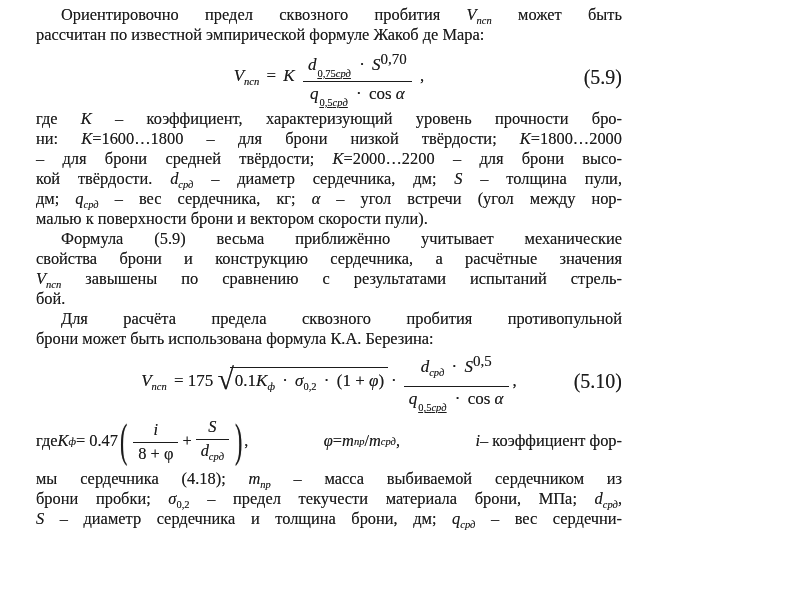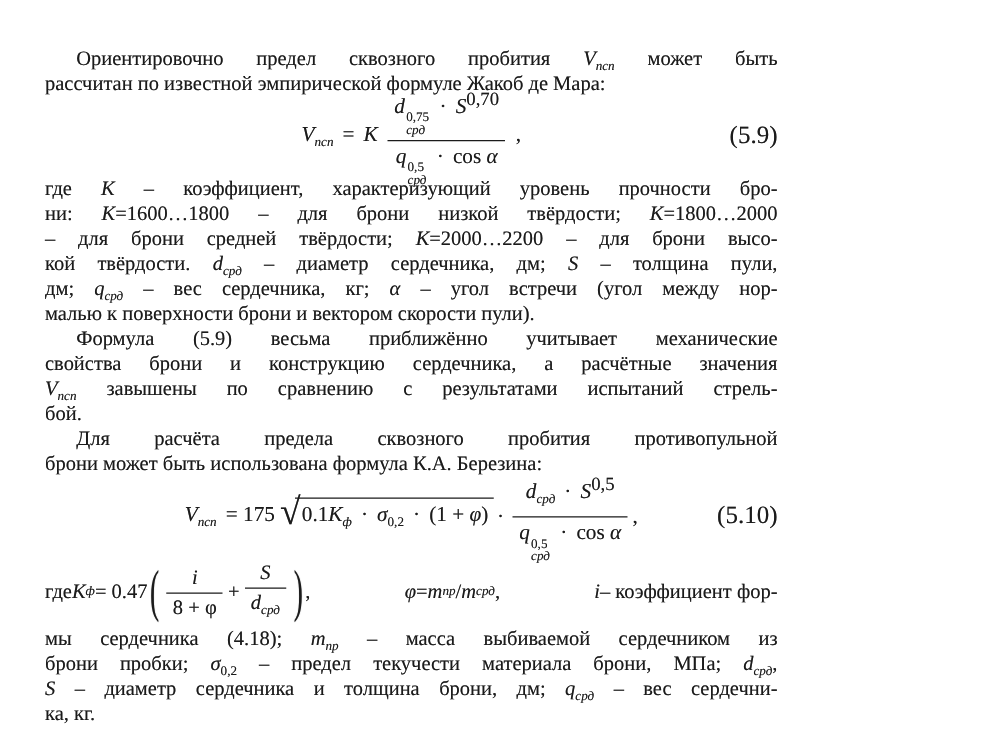--- a/index.html
+++ b/index.html
@@ -1,41 +1,41 @@
 <!DOCTYPE html>
 <html><head>
 <meta charset="utf-8">
 <style>
   html,body{margin:0;padding:0;background:#fff;}
   .screen{position:relative;width:800px;height:600px;background:#ffffff;overflow:hidden;
     font-family:"Liberation Serif","DejaVu Serif",serif;color:#1b1b1b;
     text-shadow:0 0 .5px rgba(20,20,20,.55);}
-  .content{position:absolute;left:36px;top:5px;width:586px;margin-top:32px;}
+  .content{position:absolute;left:36px;top:5px;width:586px;}
   .line{height:20px;line-height:20px;font-size:16.4px;white-space:nowrap;
     text-align:justify;text-align-last:justify;}
   .line.last{text-align-last:left;}
   .line.indent{text-indent:25px;}
   .r-n{font-style:normal;}
   .r-i{font-style:italic;}
   .r-sub{font-style:italic;font-size:10.5px;vertical-align:-4px;letter-spacing:0;}
   .r-nsub{font-style:normal;font-size:10.5px;vertical-align:-4px;}
   
   .eqrow{position:relative;display:flex;align-items:center;justify-content:center;
     font-size:17px;white-space:nowrap;}
   .eqrow.h59{height:64px;}
   .eqrow.h510{height:64px;}
   .eqnum{position:absolute;right:0;top:50%;transform:translateY(-50%);
     font-size:20px;font-style:normal;}
   .mi{font-style:italic;}
   .mn{font-style:normal;}
   .mo{font-style:normal;padding:0 3px;}
   .msub{font-style:italic;font-size:10.5px;vertical-align:-4px;}
   .msup{font-style:normal;font-size:15px;vertical-align:6px;}
-  .supsub{display:inline-flex;flex-direction:column;align-items:flex-start;
-    font-size:10.5px;line-height:10px;vertical-align:-7px;margin:0 1px;}
+  .supsub{display:inline-flex;flex-direction:row;align-items:flex-start;
+    font-size:10.5px;line-height:10px;vertical-align:-7px;margin:0 1px;text-decoration:underline;}
   .supsub .ss-sup{font-style:normal;}
   .supsub .ss-sub{font-style:italic;}
   .frac{display:inline-block;vertical-align:middle;text-align:center;margin:0 4px;}
   .frac .num{display:block;border-bottom:1.3px solid #1b1b1b;padding:1px 5px 2px;line-height:22px;}
   .frac .den{display:block;padding:1px 5px 0;line-height:22px;}
   .frac.small .num,.frac.small .den{line-height:20px;}
   .sqrt{display:inline-flex;align-items:flex-start;margin-left:1px;}
   .rad{font-style:normal;font-size:30px;line-height:26px;margin-right:-4px;}
   .radicand{border-top:1.4px solid #1b1b1b;padding:3px 4px 0 5px;margin-top:1px;line-height:20px;}
   .kf-line{height:56px;display:flex;align-items:center;justify-content:space-between;
@@ -169,17 +169,16 @@
       <span class="kf-seg">
         <span class="r-i">i</span>
           <span class="r-n"> – коэффициент фор-</span>
       </span>
     </div>
 
     <div class="para">
         <div class="line"><span class="r-n">мы сердечника (4.18); </span><span class="r-i">m</span><span class="r-sub">пр</span><span class="r-n"> – масса выбиваемой сердечником из</span></div>
         <div class="line"><span class="r-n">брони пробки; </span><span class="r-i">σ</span><span class="r-nsub">0,2</span><span class="r-n"> – предел текучести материала брони, МПа; </span><span class="r-i">d</span><span class="r-sub">срд</span><span class="r-n">,</span></div>
         <div class="line"><span class="r-i">S</span><span class="r-n"> – диаметр сердечника и толщина брони, дм; </span><span class="r-i">q</span><span class="r-sub">срд</span><span class="r-n"> – вес сердечни-</span></div>
-        <div class="line last"><span class="r-n">ка, кг.</span></div>
       </div>
 
   </div>
 </div>
 
 </body></html>

